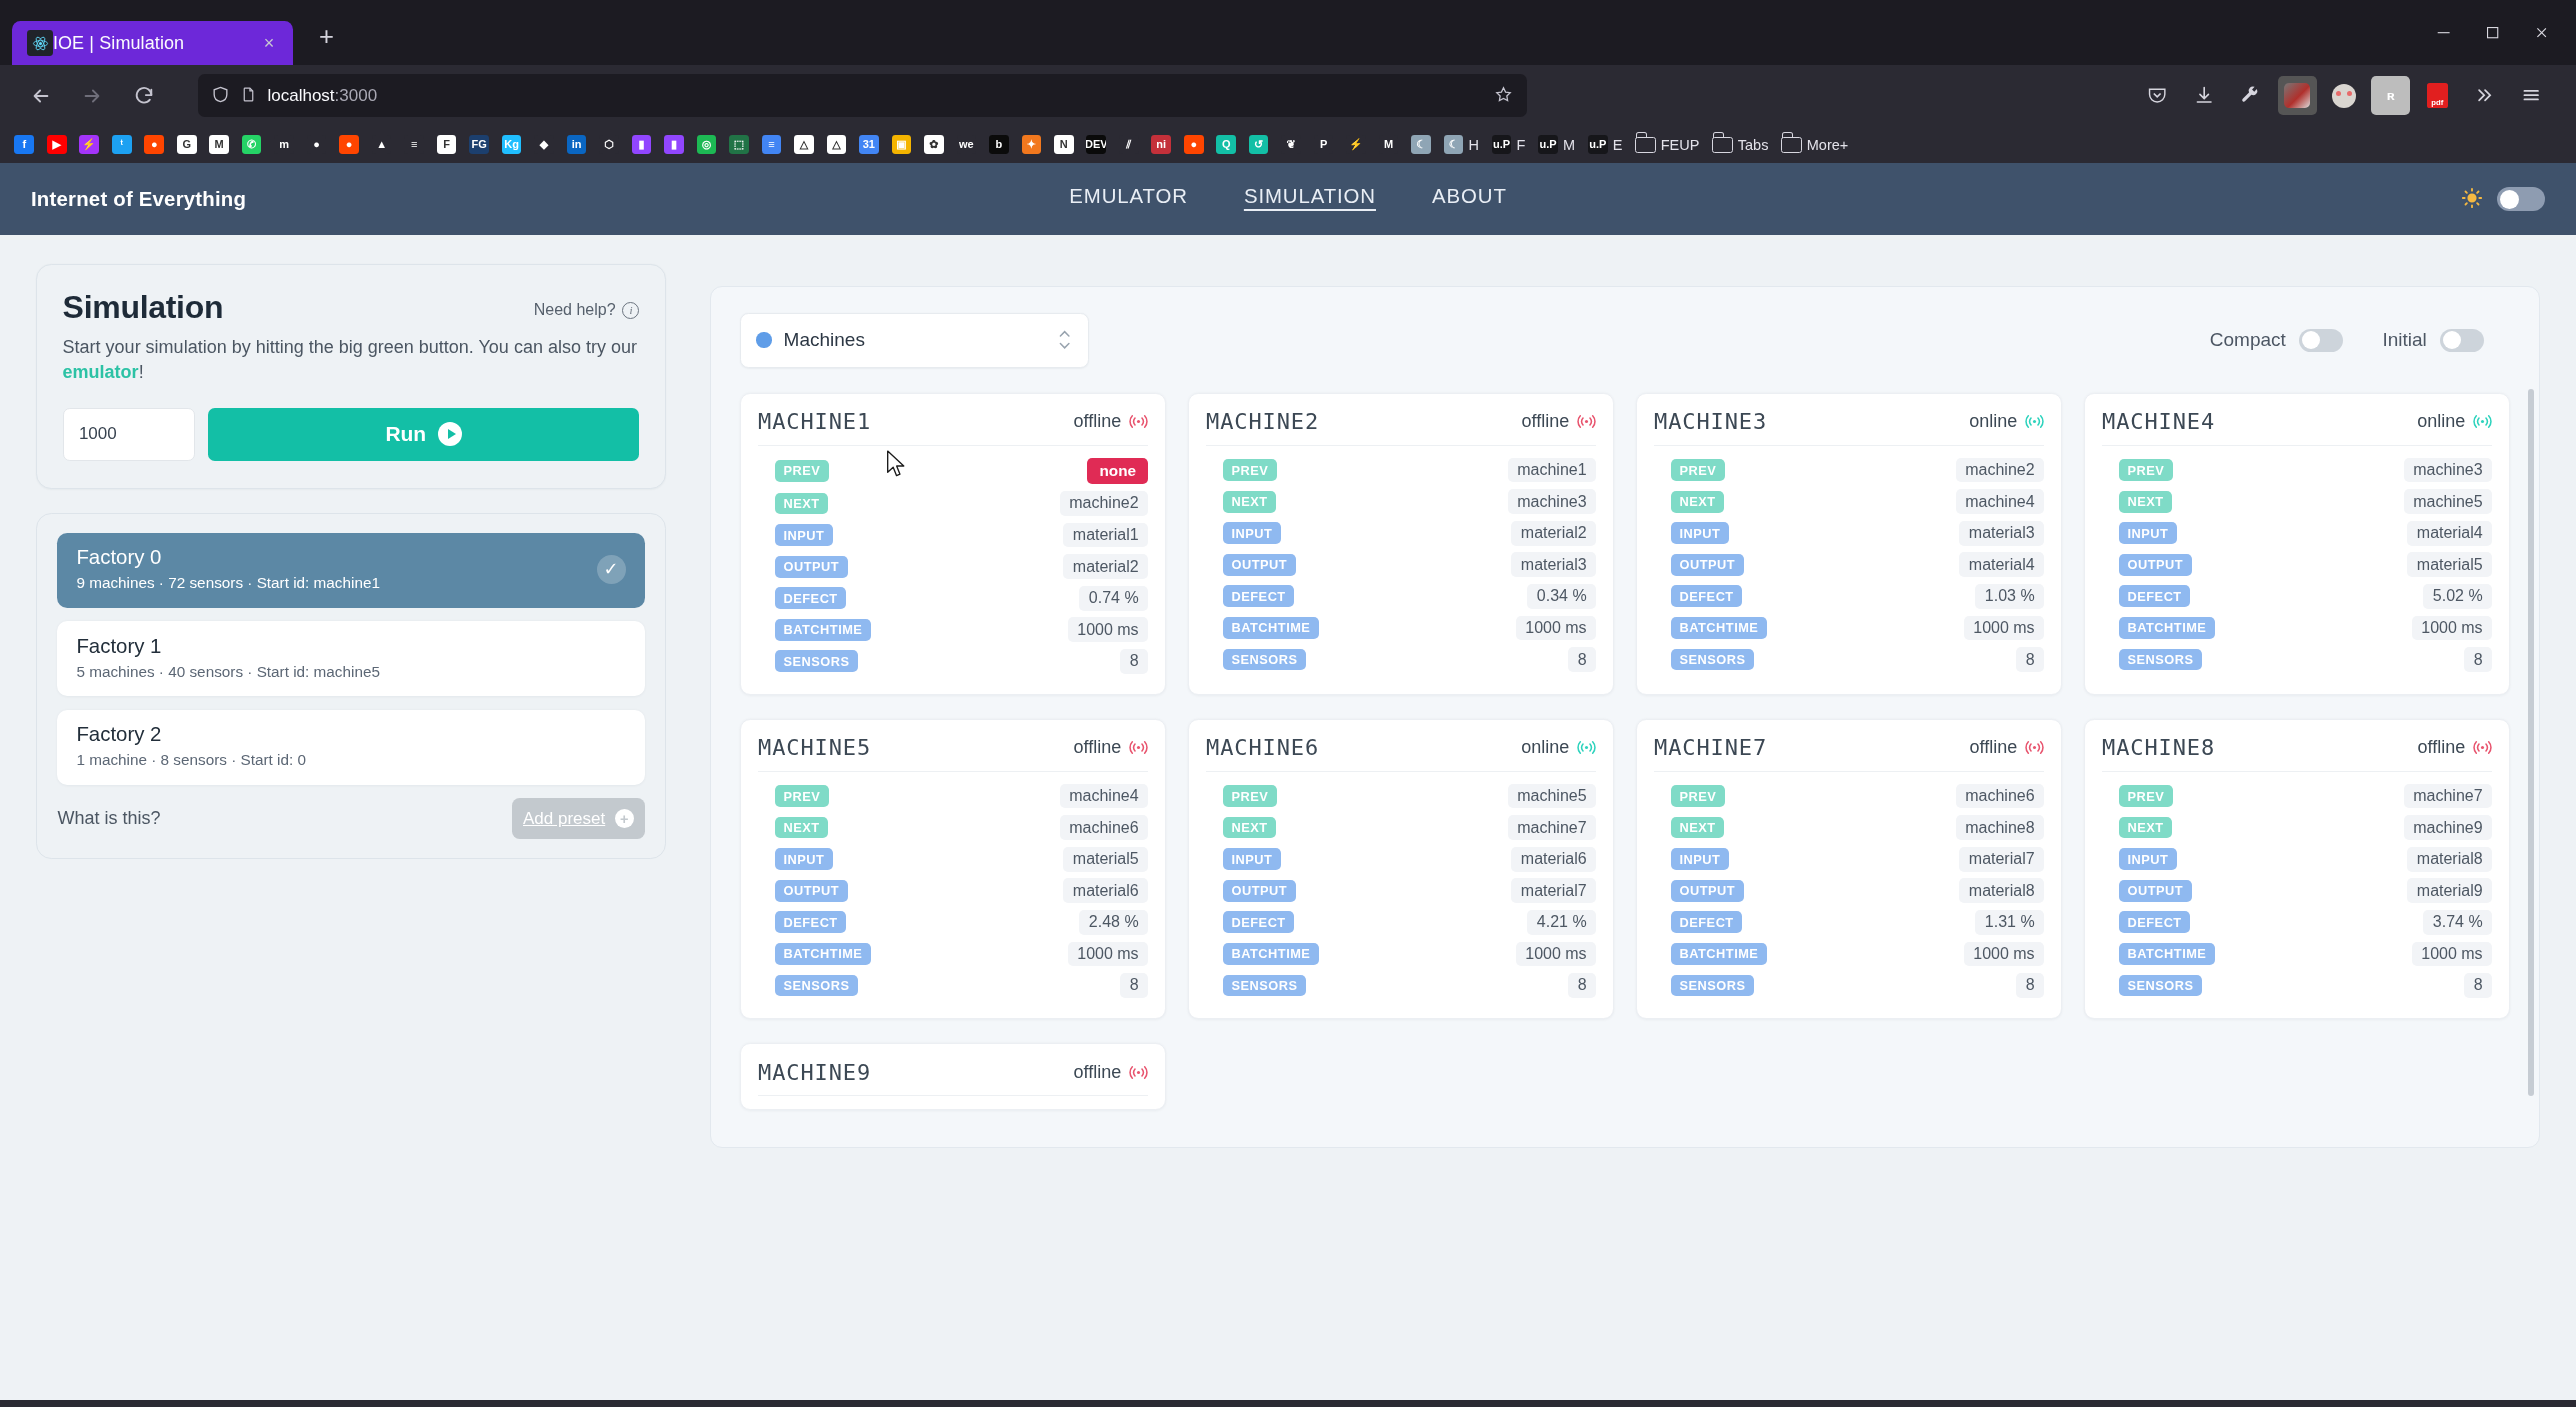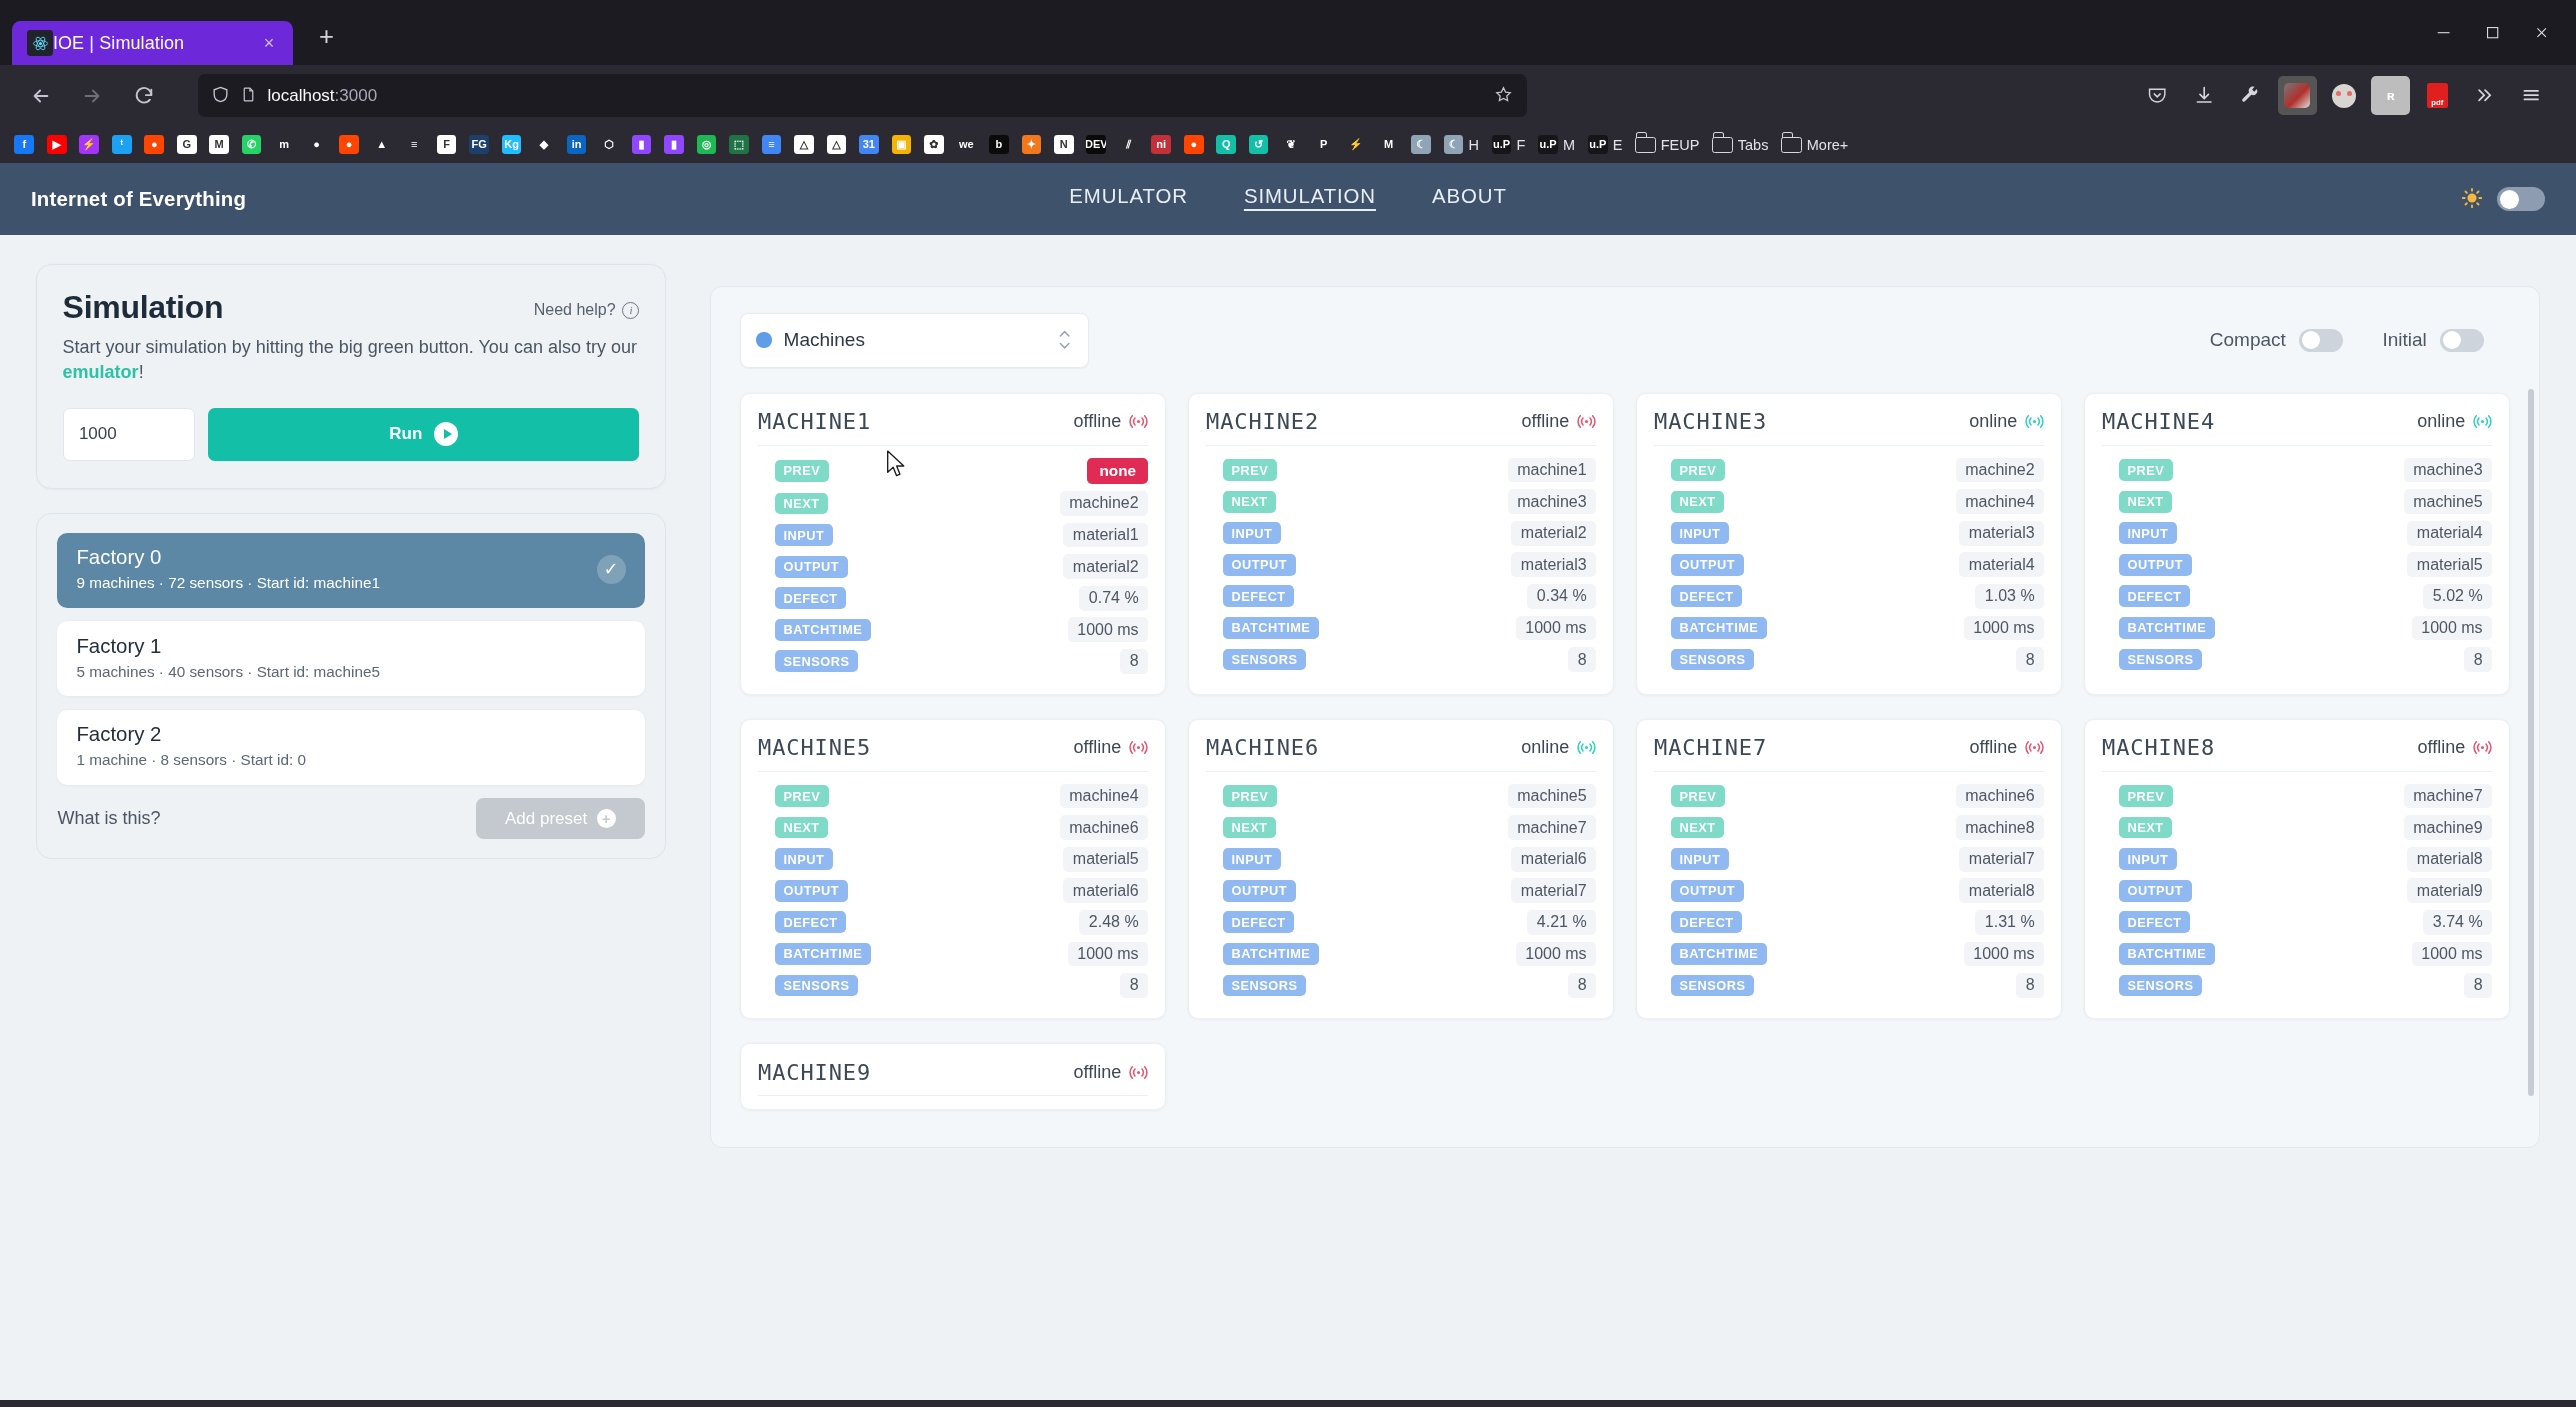--- a/index.html
+++ b/index.html
@@ -71,21 +71,21 @@
   .info-circle { width: 17px; height: 17px; border: 1.4px solid #6b747f; border-radius: 50%; font-size: 11px; display: flex; align-items: center; justify-content: center; color: #6b747f; font-style: italic; font-family: "Liberation Serif", serif; }
   .panel-desc { margin-top: 8.5px; font-size: 18px; line-height: 1.42; color: #4b5662; }
   .panel-desc a { color: #2cc2a5; font-weight: bold; text-decoration: none; }
   .run-row { margin-top: 22px; display: flex; gap: 13.6px; }
   .count-input {
     width: 132px; height: 53px; border: 0.9px solid #e2e6ea; border-radius: 6.8px; background: #fff;
     font-size: 17px; color: #384350; padding: 0 15.3px; font-family: "Liberation Sans", sans-serif;
   }
   .run-btn {
     flex: 1; height: 53px; background: #13bfa6; border: none; border-radius: 6.8px; color: #fff;
-    font-size: 17px; font-weight: bold; display: flex; align-items: center; justify-content: center; gap: 12px;
+    font-size: 21px; font-weight: bold; display: flex; align-items: center; justify-content: center; gap: 12px;
     font-family: "Liberation Sans", sans-serif;
   }
   .play-ic { width: 24px; height: 24px; border-radius: 50%; background: #fff; display: flex; align-items: center; justify-content: center; }
   .play-ic::after { content: ""; border-left: 8.5px solid #13bfa6; border-top: 5.1px solid transparent; border-bottom: 5.1px solid transparent; margin-left: 2.6px; }
 
   .presets { margin-top: 24px; background: #eef2f5; border: 0.9px solid #dde4ea; border-radius: 15.3px; padding: 19px 20.4px 19px 20.4px; }
   .preset {
     background: #ffffff; border-radius: 10.2px; padding: 13.6px 19px 15.3px 19px; margin-bottom: 13.6px;
     display: flex; align-items: center; box-shadow: 0 0.9px 2.6px rgba(20,40,60,.05);
   }
@@ -94,22 +94,22 @@
   .preset-name { font-size: 20.4px; color: #222e3a; }
   .preset-sub { font-size: 15.3px; color: #5c6775; margin-top: 5.1px; }
   .preset.selected .preset-name, .preset.selected .preset-sub { color: #ffffff; }
   .check {
     width: 29px; height: 29px; border-radius: 50%; background: rgba(255,255,255,.22);
     display: flex; align-items: center; justify-content: center; color: #fff; font-size: 18px;
   }
   .preset-foot { display: flex; align-items: center; margin-top: 3.4px; }
   .what-is { font-size: 18px; color: #4b5662; }
   .add-preset {
-    margin-left: auto; background: #c3c9ce; border: none; border-radius: 7.7px; height: 41px; padding: 0 29px;
-    color: #fff; font-size: 17px; display: flex; align-items: center; gap: 9.4px; font-family: "Liberation Sans", sans-serif;
+    margin-left: auto; background: #c3c9ce; border: none; border-radius: 7.7px; height: 41px; padding: 0 11px;
+    color: #fff; font-size: 17px; display: flex; align-items: center; gap: 9.4px; font-family: "Liberation Sans", sans-serif; text-decoration: underline;
   }
   .plus-ic { width: 19px; height: 19px; border-radius: 50%; background: #fff; color: #c3c9ce; display: flex; align-items: center; justify-content: center; font-size: 14.5px; font-weight: bold; line-height: 1; }
 
   
   .right { flex: 1; margin-left: 44px; }
   .tabs { display: flex; align-items: center; gap: 31px; padding-left: 10.2px; }
   .tabs .t { font-size: 21px; color: #2b3642; padding-bottom: 8.5px; }
   .tabs .t.active { color: #8cb6db; border-bottom: 2.6px solid #a7c6e2; }
   .flask { margin-left: auto; color: #8e9aa6; padding-right: 19px; }
 

